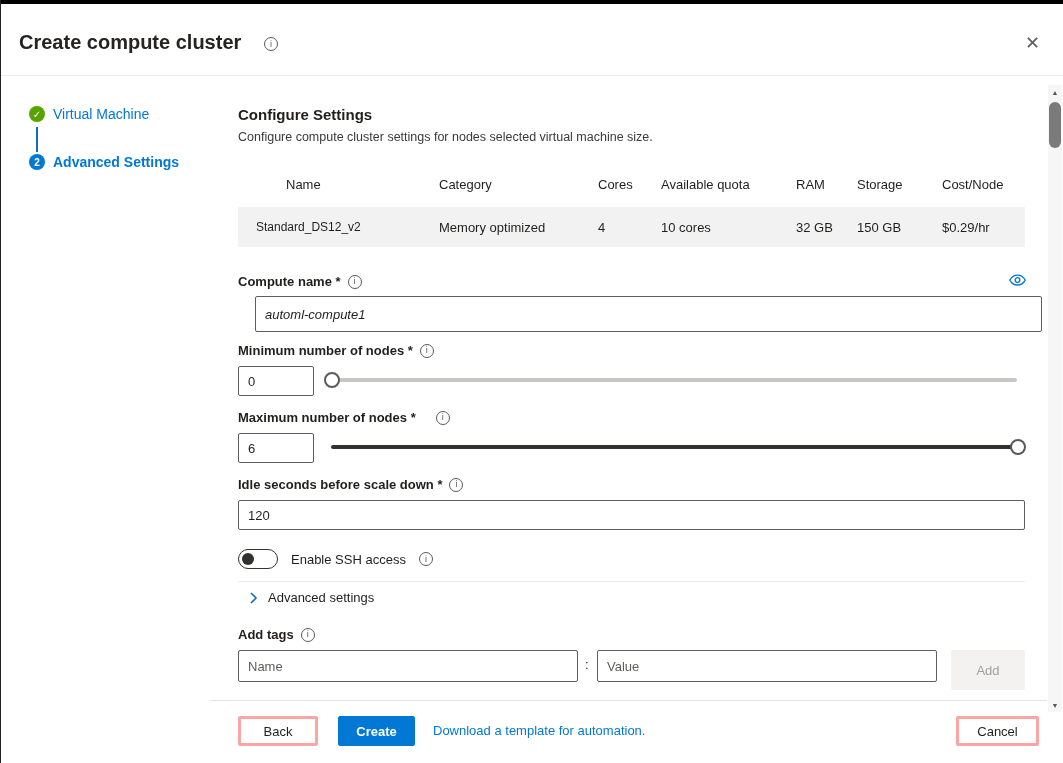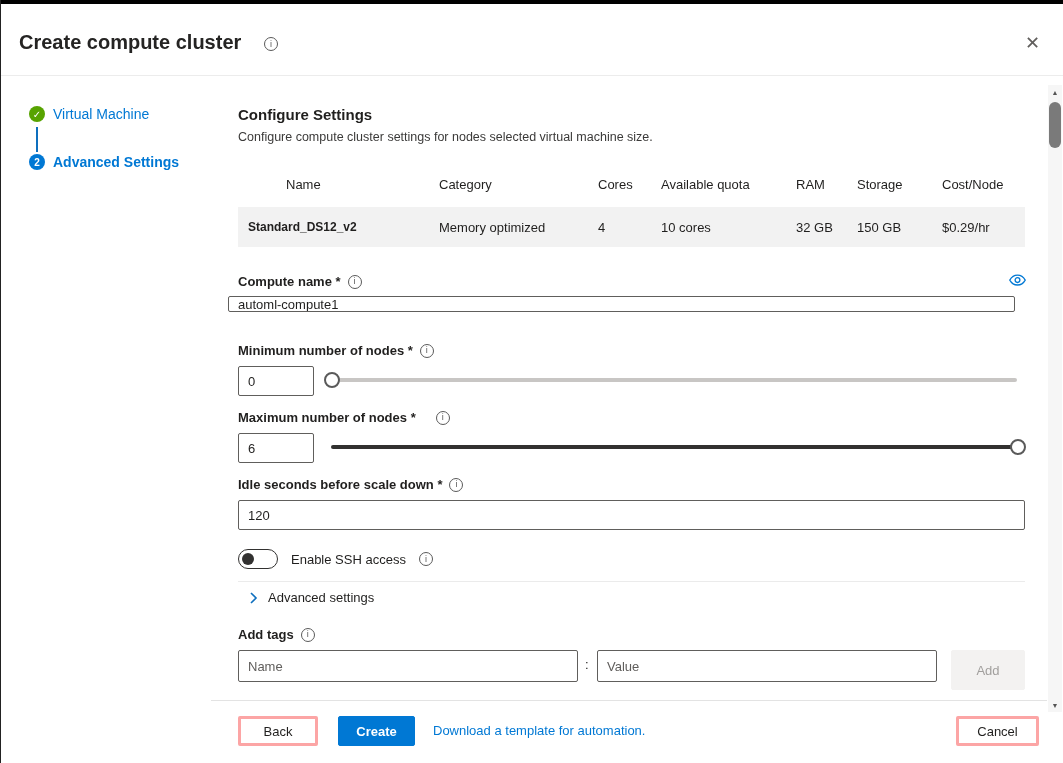--- a/index.html
+++ b/index.html
@@ -67,40 +67,40 @@
 
   <span class="abs thead" style="left:285px;top:177px;">Name</span>
   <span class="abs thead" style="left:438px;top:177px;">Category</span>
   <span class="abs thead" style="left:597px;top:177px;">Cores</span>
   <span class="abs thead" style="left:660px;top:177px;">Available quota</span>
   <span class="abs thead" style="left:795px;top:177px;">RAM</span>
   <span class="abs thead" style="left:856px;top:177px;">Storage</span>
   <span class="abs thead" style="left:941px;top:177px;">Cost/Node</span>
 
   <div class="abs trow" style="left:237px;top:207px;width:787px;height:40px;">
-    <span class="abs tcell" style="left:10px;top:13px;font-weight:700;font-size:12px;">Standard_DS12_v2</span>
+    <span class="abs tcell" style="left:18px;top:13px;font-weight:400;font-size:12px;">Standard_DS12_v2</span>
     <span class="abs tcell" style="left:201px;top:13px;">Memory optimized</span>
     <span class="abs tcell" style="left:360px;top:13px;">4</span>
     <span class="abs tcell" style="left:423px;top:13px;">10 cores</span>
     <span class="abs tcell" style="left:558px;top:13px;">32 GB</span>
     <span class="abs tcell" style="left:619px;top:13px;">150 GB</span>
     <span class="abs tcell" style="left:704px;top:13px;">$0.29/hr</span>
   </div>
 
   <div class="abs" style="left:237px;top:274px;display:flex;align-items:center;gap:7px;">
     <span class="fld-label">Compute name *</span>
     <span class="info">i</span>
   </div>
   <span class="abs" style="left:1008px;top:273px;">
     <svg width="17" height="13" viewBox="0 0 17 13">
         <path d="M8.5 1.2 C4.6 1.2 1.8 4.3 0.8 6.1 C1.8 7.9 4.6 11 8.5 11 C12.4 11 15.2 7.9 16.2 6.1 C15.2 4.3 12.4 1.2 8.5 1.2 Z" fill="none" stroke="#0078d4" stroke-width="1.3"></path>
         <circle cx="8.5" cy="6.1" r="2.4" fill="none" stroke="#0078d4" stroke-width="1.3"></circle>
       </svg>
   </span>
-  <input class="abs txt-input" style="left: 227px; top: 296px; width: 787px; height: 16px;" value="automl-compute1">
+  <input class="abs txt-input" style="left: 254px; top: 296px; width: 787px; height: 36px; font-style: italic;" value="automl-compute1">
 
   <div class="abs" style="left:237px;top:343px;display:flex;align-items:center;gap:7px;">
     <span class="fld-label">Minimum number of nodes *</span>
     <span class="info">i</span>
   </div>
   <input class="abs txt-input" style="left: 237px; top: 366px; width: 76px; height: 30px;" value="0">
   <div class="abs" style="left:330px;top:368px;width:686px;height:24px;">
     <div class="slider-track" style="position:absolute;left:0;top:10px;width:686px;background:#c8c6c4;"></div>
     <div class="slider-handle" style="position:absolute;left:-7px;top:4px;"></div>
   </div>

